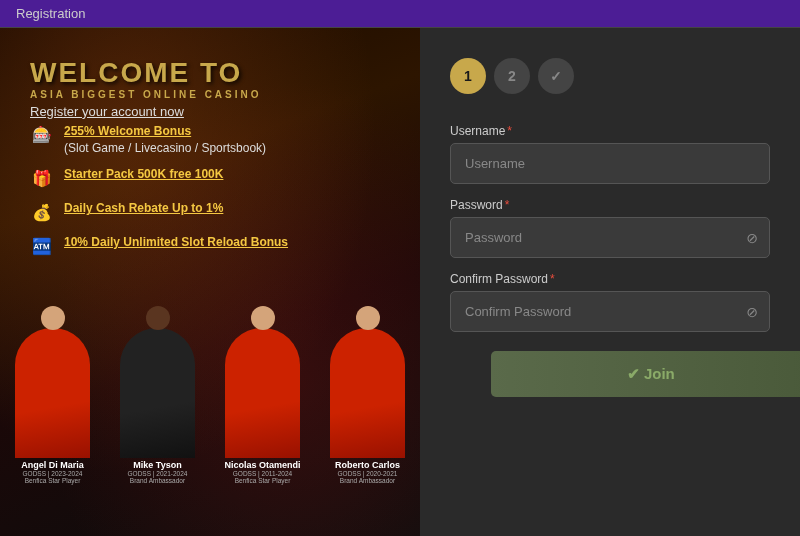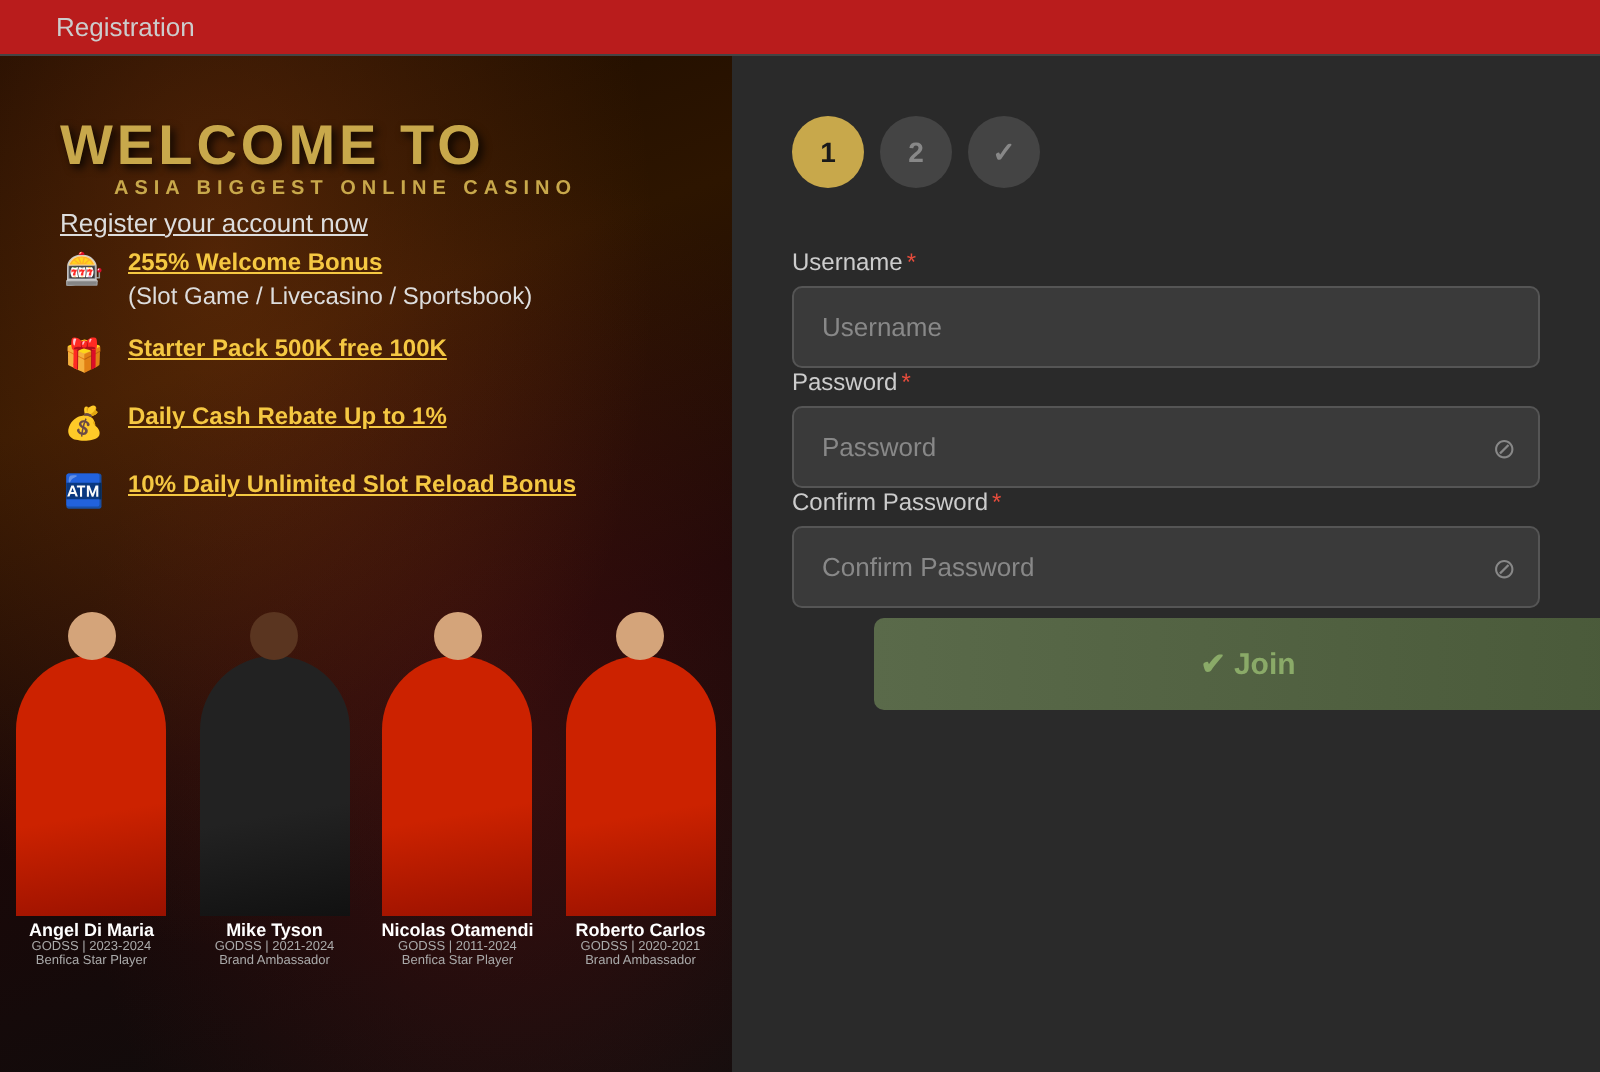--- a/index.html
+++ b/index.html
@@ -6,35 +6,35 @@
 
     body {
       width: 800px;
       height: 536px;
       background: #1a1a1a;
       font-family: Arial, sans-serif;
       overflow: hidden;
     }
 
     .title-bar {
-      background: #b91c1c;
-      padding: 6px 28px;
+      background: #4c1d95;
+      padding: 6px 16px;
       font-size: 13px;
       color: #ccc;
       border-bottom: 1px solid #444;
     }
 
     .main-container {
       display: flex;
       height: calc(536px - 28px);
     }
 
     
     .left-panel {
-      width: 366px;
+      width: 420px;
       background: linear-gradient(160deg, #1a0a00 0%, #2d1500 30%, #1a0808 60%, #0d0d0d 100%);
       position: relative;
       overflow: hidden;
       padding: 30px 30px 16px 30px;
     }
 
     .left-panel::before {
       content: '';
       position: absolute;
       top: 0; left: 0; right: 0; bottom: 0;
@@ -55,21 +55,20 @@
     }
 
     .welcome-sub {
       font-size: 10px;
       letter-spacing: 3px;
       color: #c8a84b;
       font-weight: 600;
       margin-bottom: 4px;
       position: relative;
       z-index: 1;
-      margin-left: 27px;
     }
 
     .register-text {
       font-size: 13px;
       color: #ddd;
       margin-bottom: 4px;
       position: relative;
       z-index: 1;
       text-decoration: underline;
     }
@@ -174,20 +173,21 @@
       color: #888;
     }
 
     .step-circle.check {
       background: #444;
       color: #888;
     }
 
     
     .form-group {
+      margin-bottom: 14px;
     }
 
     .form-label {
       font-size: 12px;
       color: #ccc;
       margin-bottom: 5px;
       display: block;
     }
 
     .required-star {

